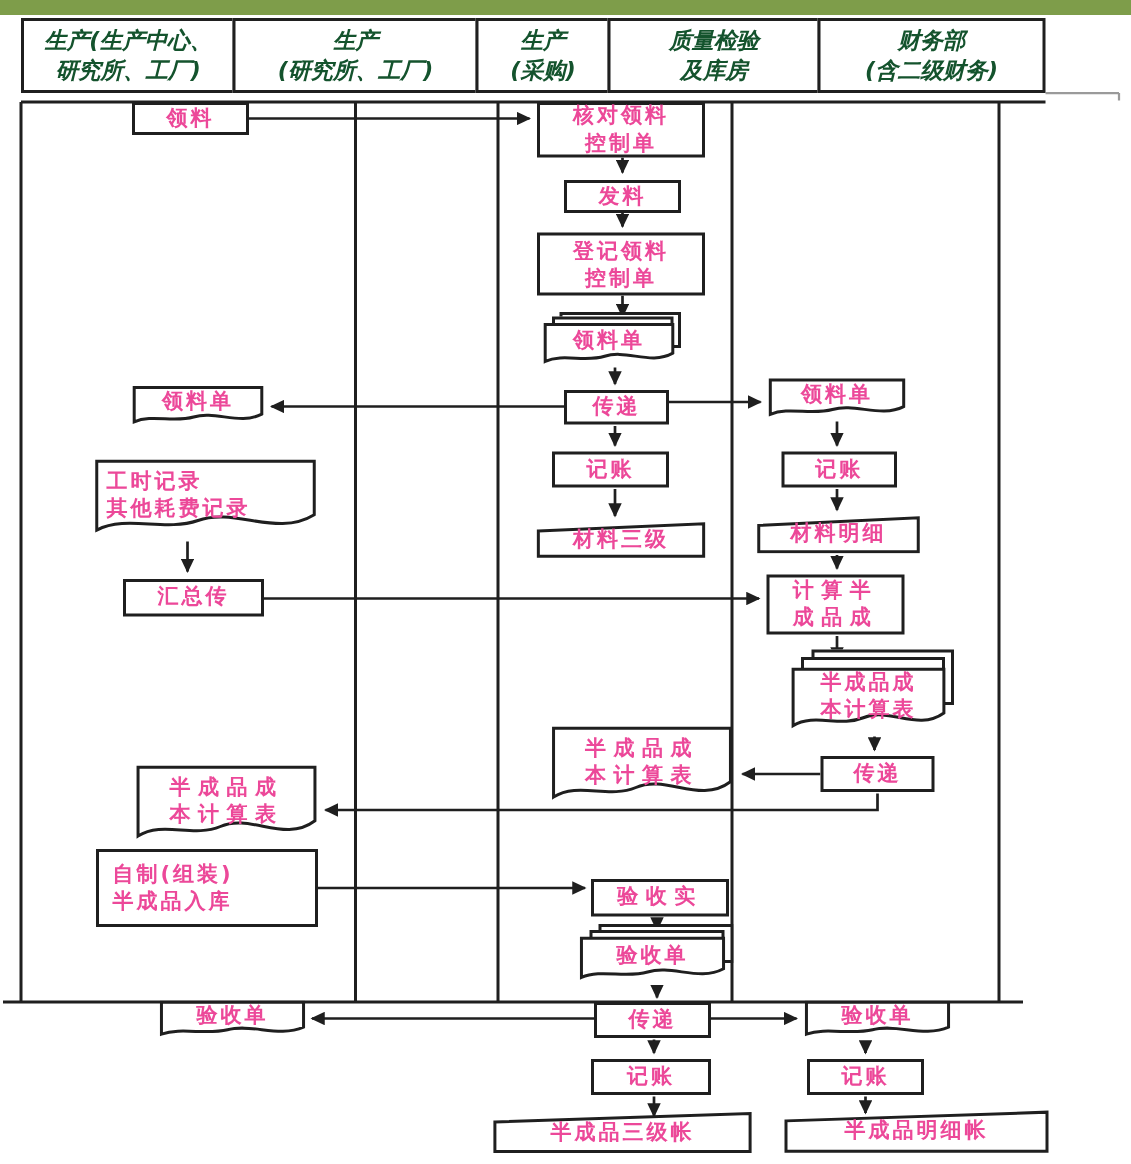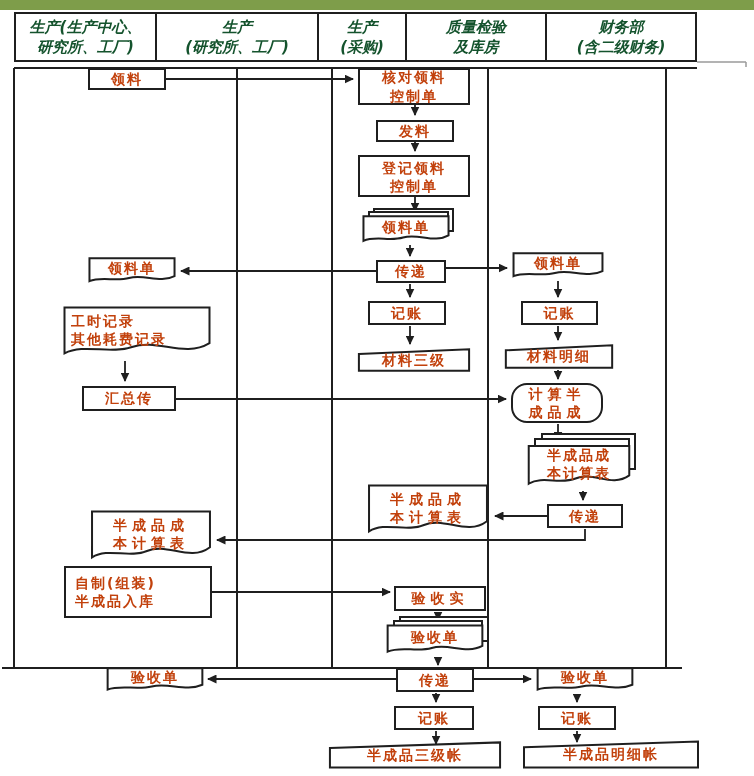--- a/index.html
+++ b/index.html
@@ -12,21 +12,21 @@
   .hcell{
     position:absolute;top:12px;height:50px;box-sizing:border-box;
     border:2px solid #1f1f1f;background:#fff;
     display:flex;align-items:center;justify-content:center;text-align:center;
     font-size:15px;font-weight:bold;color:#14532d;line-height:1.35;white-space:pre-line;font-style:italic;
   }
   
   .node{
     position:absolute;box-sizing:border-box;
     display:flex;align-items:center;justify-content:center;text-align:center;
-    font-size:14px;font-weight:bold;color:#c2410c;line-height:1.3;
+    font-size:14px;font-weight:bold;color:#ec4899;line-height:1.3;
     white-space:pre-line;letter-spacing:2px;
   }
   .rect{border:2px solid #1f1f1f;background:#fff;}
   .doc .shape,.card .shape{position:absolute;left:0;top:0;width:100%;height:100%;}
   .doc .shape path,.card .shape polygon{fill:#ffffff;stroke:#1f1f1f;stroke-width:2;vector-effect:non-scaling-stroke;}
   .doc span,.card span{position:relative;z-index:2;}
   .doc span{padding-bottom:6px;}
   .page{position:absolute;box-sizing:border-box;border:2px solid #1f1f1f;background:#fff;width:92%;height:80%;}
   .p1{left:7%;top:-12%;z-index:0;}
   .p2{left:13%;top:-24%;z-index:0;}
@@ -185,21 +185,21 @@
       </svg>
     <span>领料单</span>
   </div>
   <div class="node rect" style="left:521px;top:301px;width:77px;height:24px;"><span>记账</span></div>
   <div class="node card" style="left:504px;top:344px;width:110px;height:25px;">
     <svg class="shape" viewBox="0 0 120 40" preserveAspectRatio="none">
         <polygon points="2,10 118,2 118,38 2,38"></polygon>
       </svg>
     <span>材料明细</span>
   </div>
-  <div class="node rect sp" style="left:511px;top:383px;width:92px;height:40px;border-radius:16px;"><span>计算半
+  <div class="node rect sp" style="left:511px;top:383px;width:92px;height:40px;"><span>计算半
 成品成</span></div>
   <div class="node doc" style="left:527px;top:444px;width:104px;height:46px;">
     <i class="page p2"></i><i class="page p1"></i>
     <svg class="shape" viewBox="0 0 120 44" preserveAspectRatio="none">
         <path d="M2,2 H118 V30 C98,42 76,26 56,33 C38,39 18,30 2,38 Z"></path>
       </svg>
     <span>半成品成
 本计算表</span>
   </div>
   <div class="node rect" style="left:547px;top:504px;width:76px;height:24px;"><span>传递</span></div>

